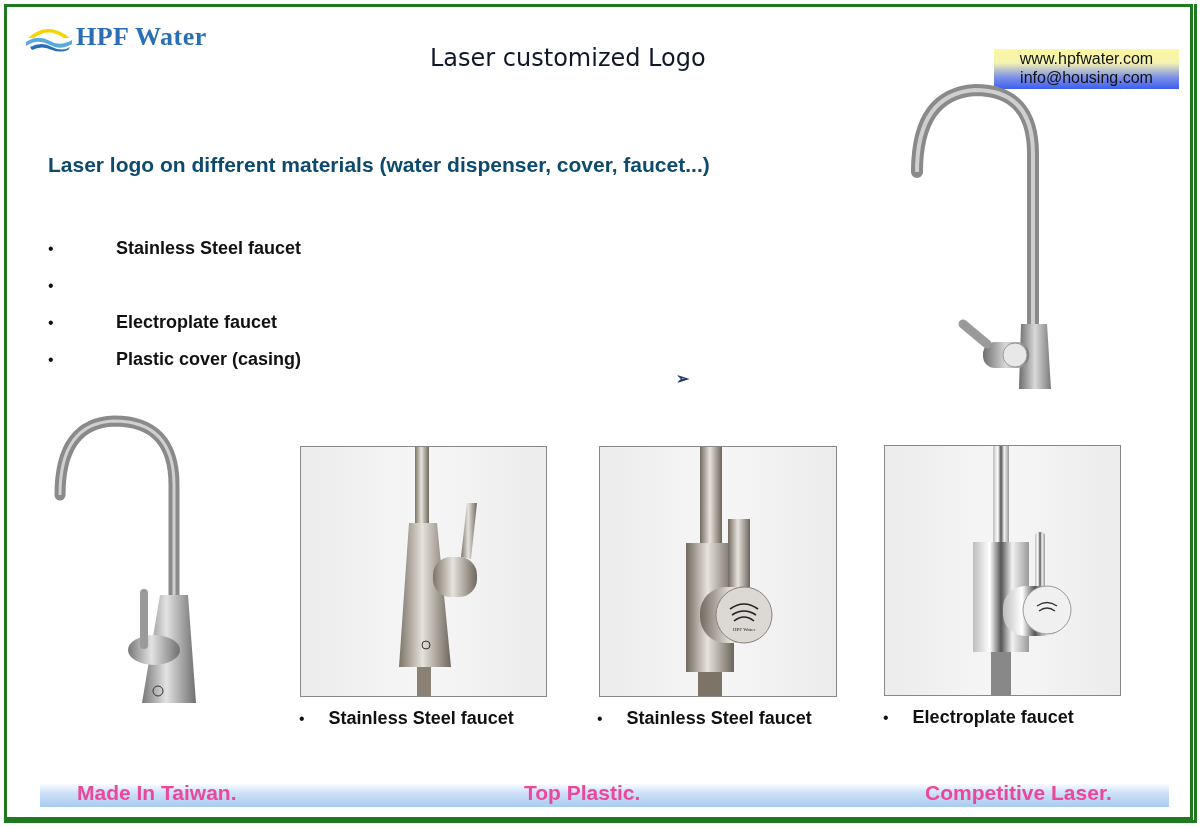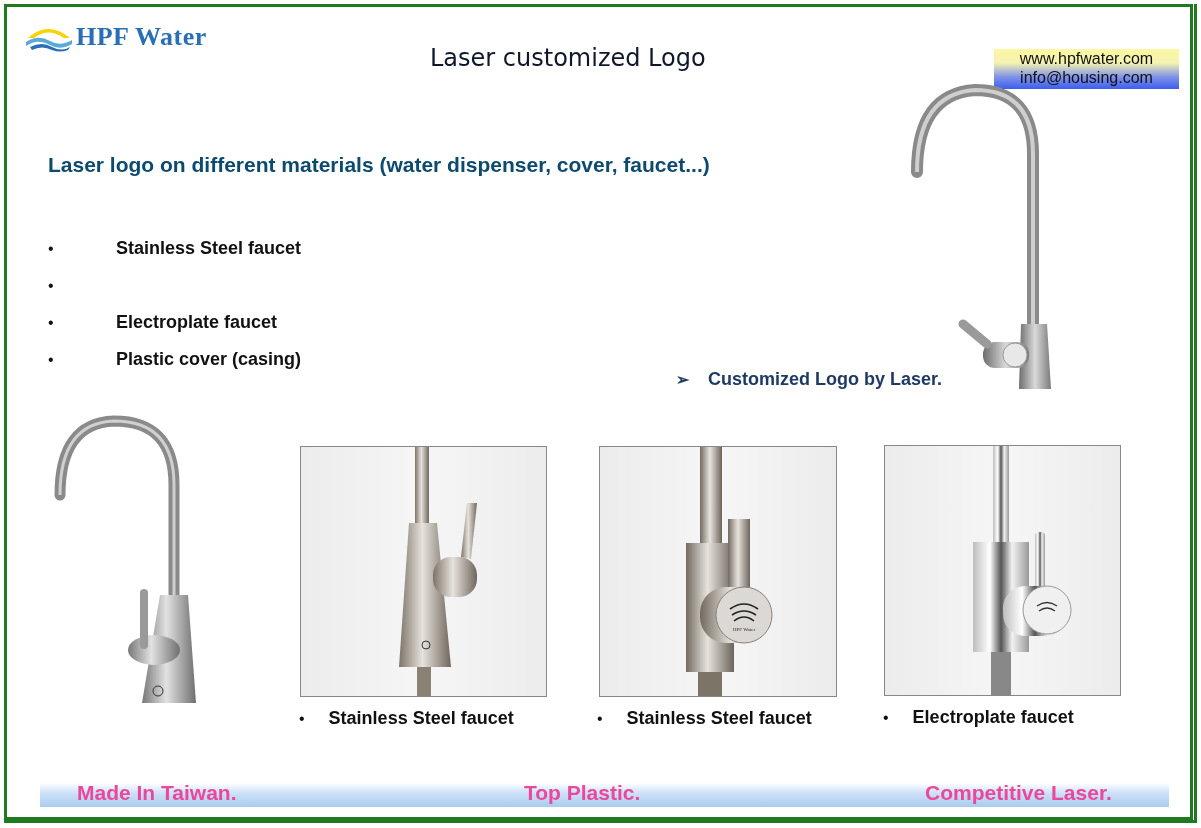--- a/index.html
+++ b/index.html
@@ -66,21 +66,20 @@
       <span>Electroplate faucet</span>
     </li>
   <li>
       <span class="dot">•</span>
       <span>Plastic cover (casing)</span>
     </li>
 </ul>
 
 <div class="callout">
   <span class="arrow">➢</span>
-  <span>Customized Logo by Laser.</span>
 </div>
 
 <svg style="position:absolute;left:905px;top:84px" width="150" height="310" viewBox="0 0 150 310">
   <defs>
     <linearGradient id="steelA" x1="0" x2="1">
         <stop offset="0" stop-color="#6d6d6d"></stop>
         <stop offset="0.5" stop-color="#d9d9d9"></stop>
         <stop offset="1" stop-color="#7a7a7a"></stop>
       </linearGradient>
   </defs>

